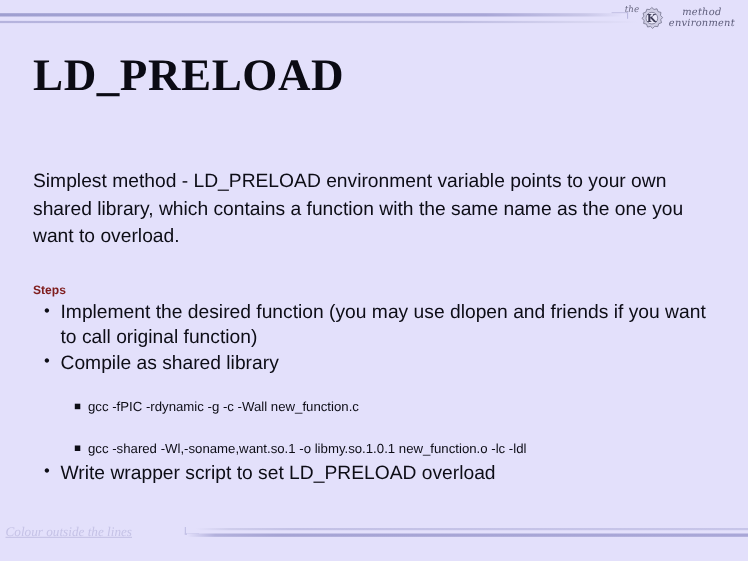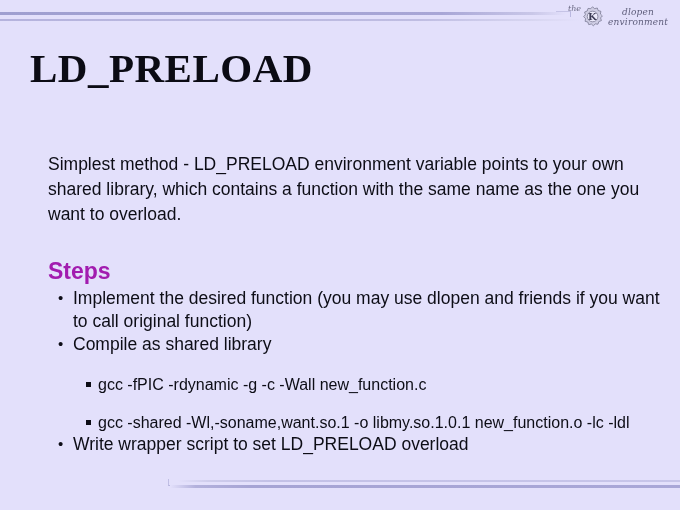--- a/index.html
+++ b/index.html
@@ -99,35 +99,35 @@
     font-size: 41px;
     color: #0b0b14;
     letter-spacing: 0.5px;
     white-space: nowrap;
     text-align: center;
   }
 
   
   #slide-body {
     position: absolute;
-    left: 48px;
+    left: 30px;
     top: 152px;
     width: 625px;
   }
   #intro-paragraph {
     font-size: 17.5px;
     line-height: 25px;
     color: #0d0d16;
     margin: 0;
     width: 620px;
   }
   #steps-heading {
-    font-size: 23px;
+    font-size: 11px;
     font-weight: bold;
-    color: #a21caf;
+    color: #7f1d1d;
     margin-top: 31px;
   }
 
   ul.level1 {
     list-style: none;
     margin: 2px 0 0 0;
     padding: 0;
   }
   ul.level1 > li {
     position: relative;
@@ -149,21 +149,21 @@
 
   ul.level2 {
     list-style: none;
     margin: 1px 0 1px 0;
     padding: 0;
   }
   ul.level2 > li {
     position: relative;
     padding-left: 13px;
     margin-left: 12px;
-    font-size: 16px;
+    font-size: 12px;
     line-height: 18px;
     color: #0d0d16;
     white-space: nowrap;
     margin-top: 20px;
   }
   ul.level2 > li > .b2 {
     position: absolute;
     left: 1px;
     top: 6px;
     width: 5px;
@@ -232,21 +232,21 @@
           <path d="M12.5 1.8 L14.6 3.6 L17.3 3.0 L18.2 5.6 L20.9 6.3 L20.4 9.0 L22.4 10.9
                    L20.6 12.9 L21.4 15.6 L18.8 16.6 L18.0 19.2 L15.3 18.9 L13.3 20.8
                    L11.4 19.0 L8.7 19.6 L7.8 17.0 L5.1 16.3 L5.6 13.6 L3.6 11.7
                    L5.4 9.7 L4.6 7.0 L7.2 6.0 L8.0 3.4 L10.7 3.7 Z"></path>
           <circle cx="12.6" cy="11.5" r="5.3" fill="#eceafb"></circle>
         </g>
         <text x="12.4" y="15.4" text-anchor="middle" font-family="DejaVu Serif, serif" font-weight="bold" font-size="10" fill="#3c3b55">K</text>
       </svg>
     </span>
     <span class="logo-lines">
-      <span>dlopen</span>
+      <span>method</span>
       <span>environment</span>
     </span>
   </div>
 </div>
 
 <div id="slide-title">LD_PRELOAD</div>
 
 <div id="slide-body">
 
   <p id="intro-paragraph">Simplest method - LD_PRELOAD environment variable points to your own shared library, which contains a function with the same name as the one you want to overload.</p>
@@ -277,16 +277,17 @@
 
     <li>
       <span class="b1">•</span>
       <span class="li-text">Write wrapper script to set LD_PRELOAD overload</span>
     </li>
 
   </ul>
 </div>
 
 <div id="slide-footer">
+  <span id="footer-note">Colour outside the lines</span>
   <div class="footer-rule-cap"></div>
   <div class="footer-rule-top"></div>
   <div class="footer-rule-bottom"></div>
 </div>
 
 </body></html>

